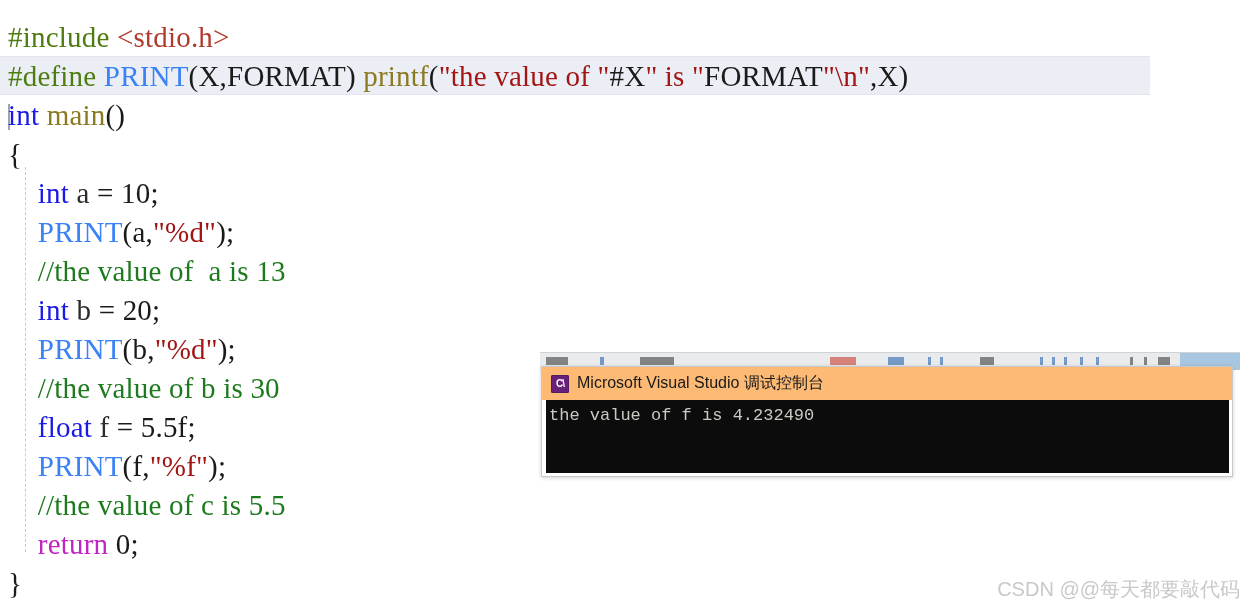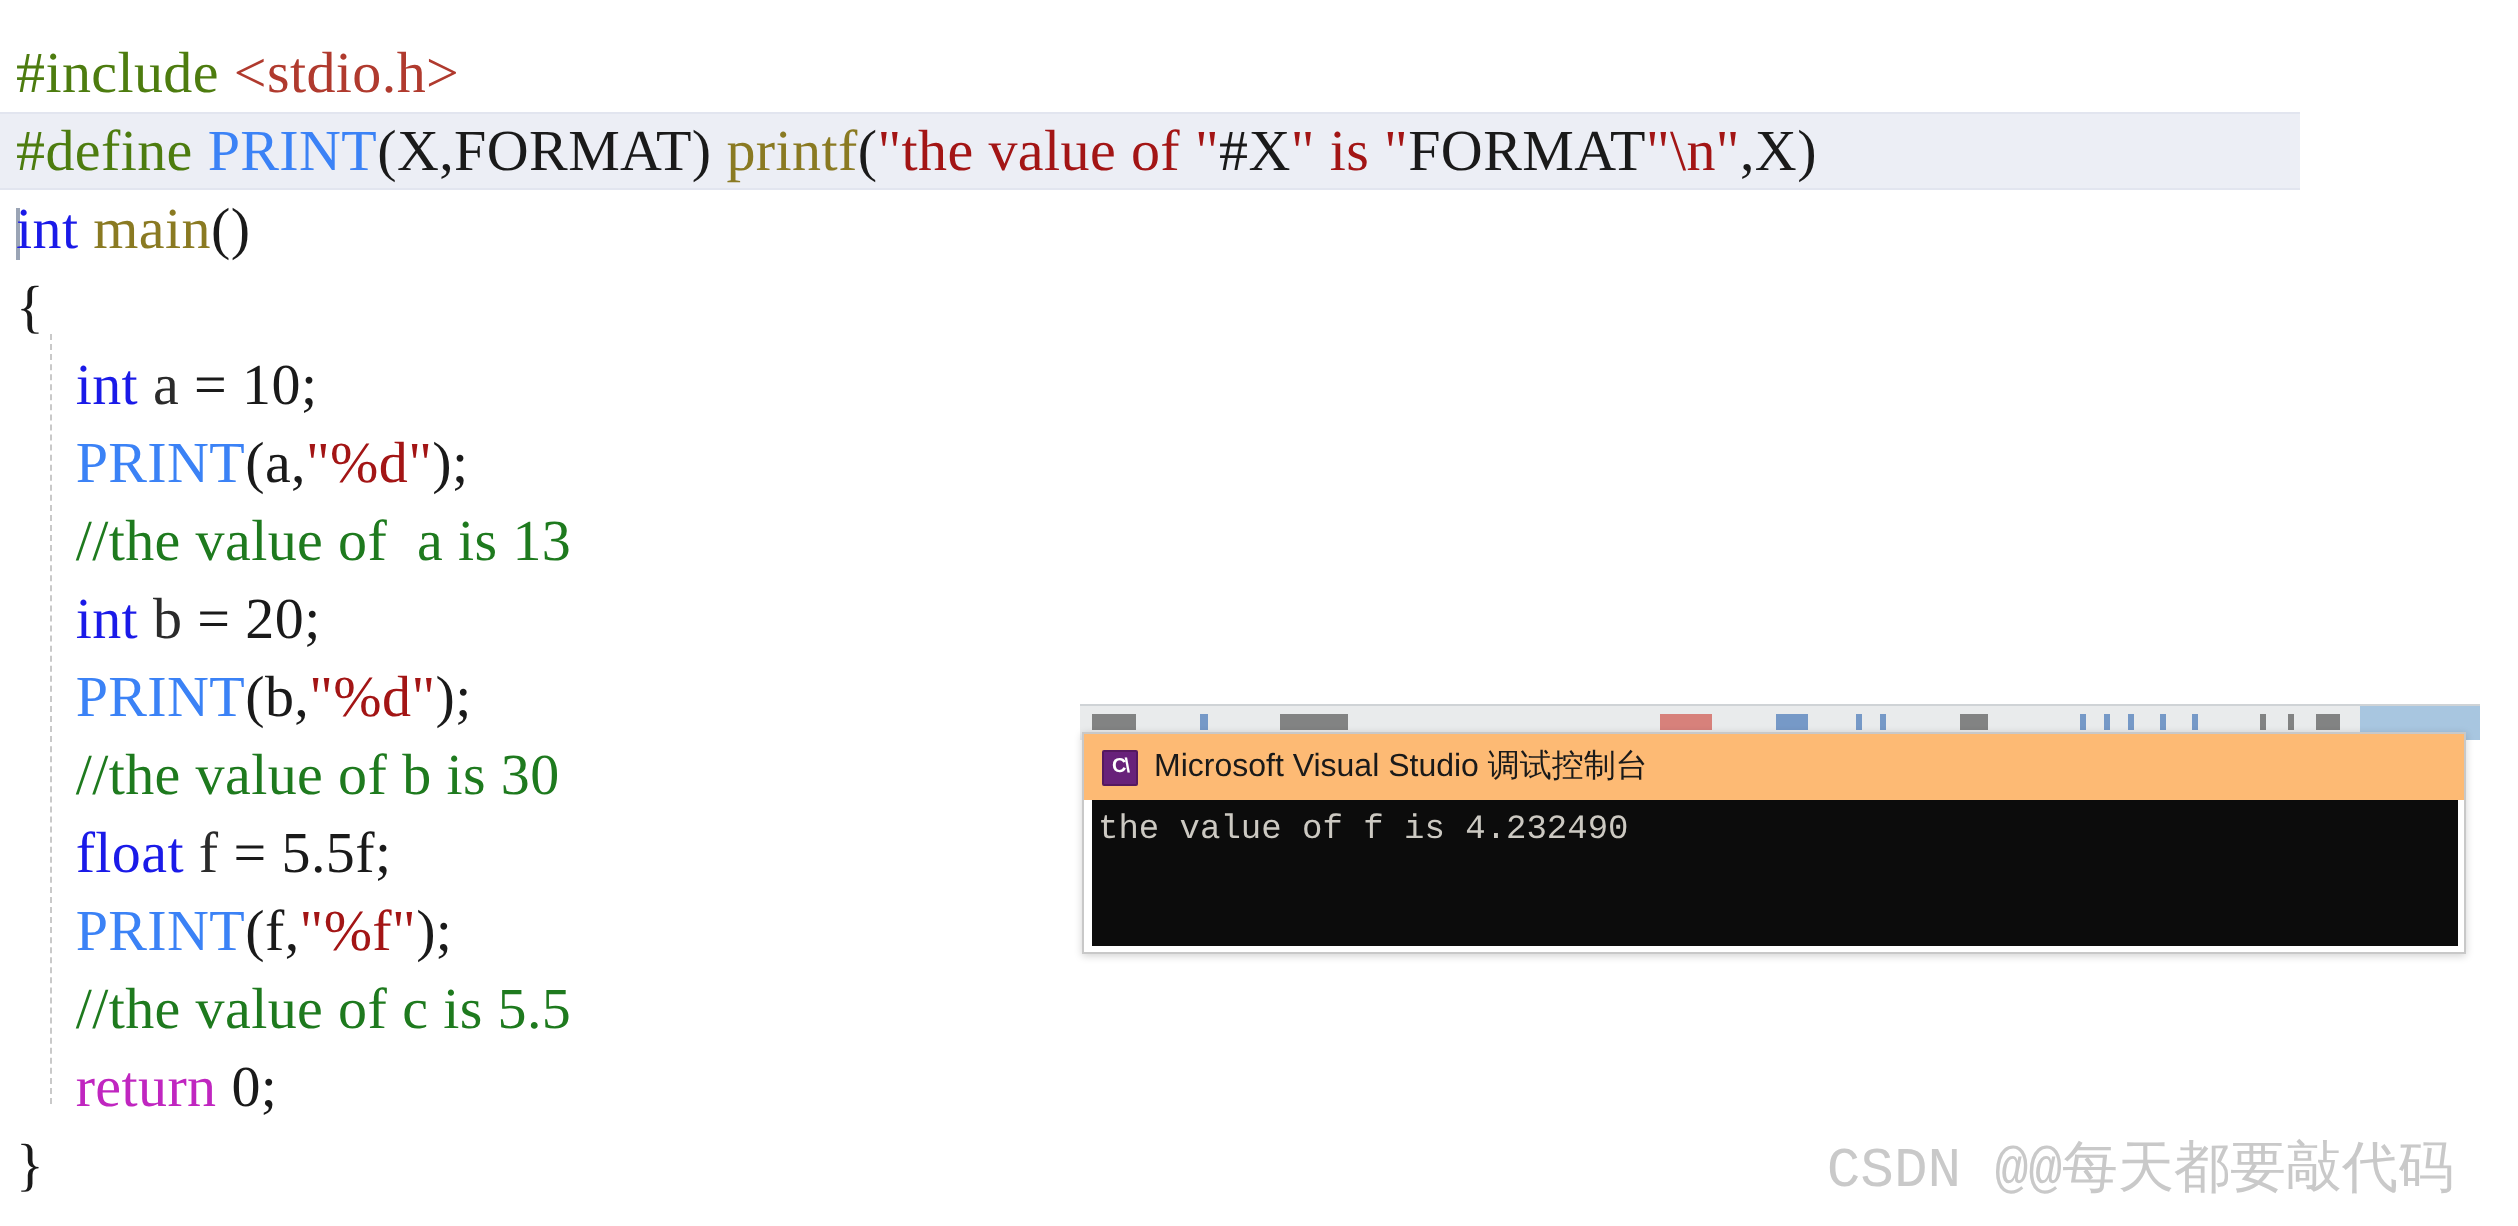--- a/index.html
+++ b/index.html
@@ -180,24 +180,24 @@
     font-family: "Liberation Mono", "DejaVu Sans Mono", monospace;
     font-size: 17px;
     line-height: 20px;
     color: #ccc9c2;
     white-space: pre;
   }
 
   
   #watermark {
     position: absolute;
-    right: 32px;
+    right: 19px;
     bottom: 10px;
-    font-family: Liberation Mono, monospace;
-    font-size: 28px;
+    font-family: Liberation Sans, sans-serif;
+    font-size: 20px;
     color: #c9c9c9;
     white-space: nowrap;
     user-select: none;
   }
 </style>
 </head>
 <body>
 
 <div id="editor">
 

